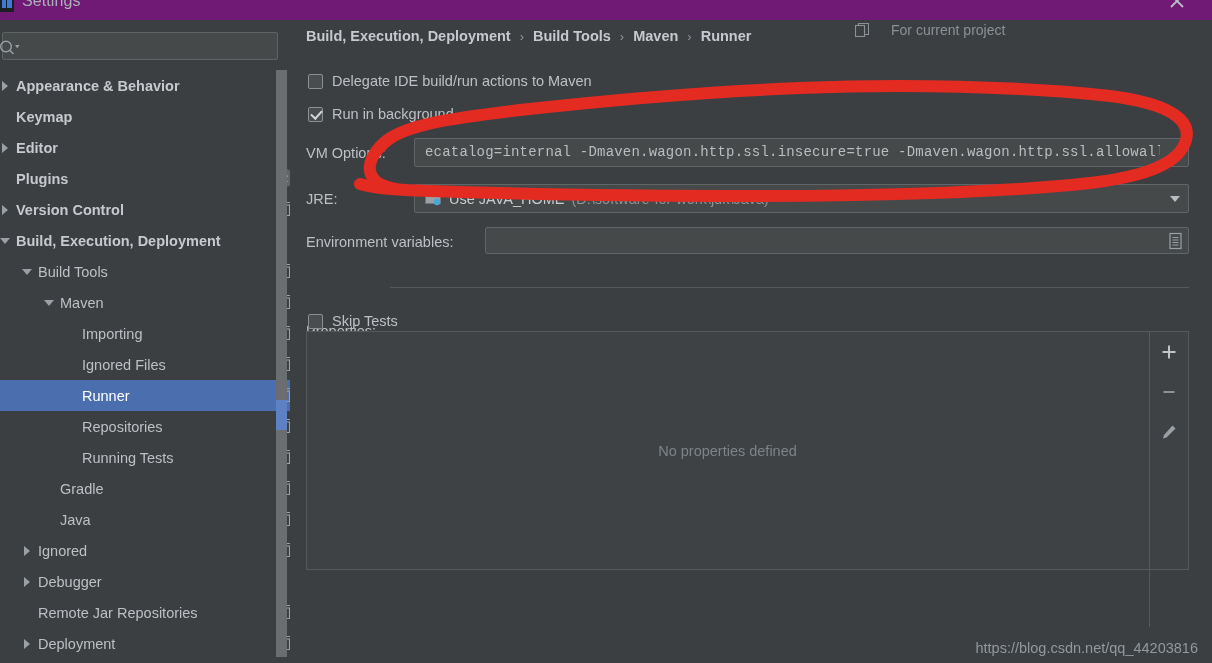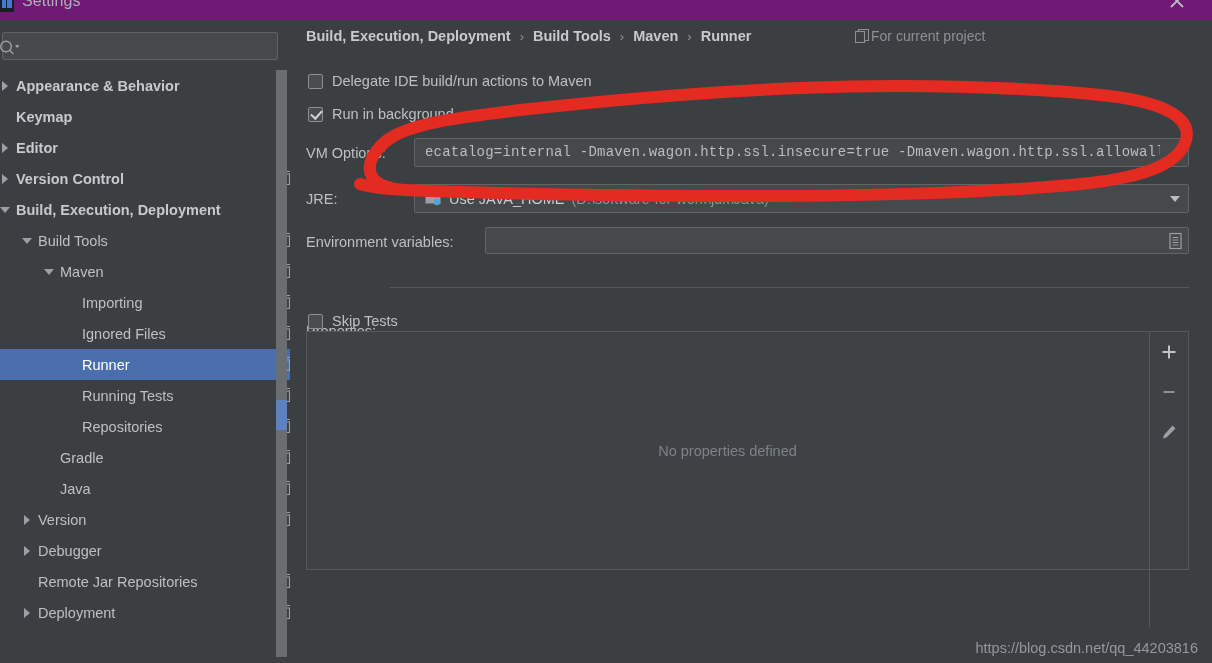--- a/index.html
+++ b/index.html
@@ -115,22 +115,22 @@
     background: #3c3f41;
   }
   .breadcrumb {
     position: absolute; left: 16px; top: 8px;
     display: flex; align-items: center; gap: 9px;
     font-size: 14.5px; font-weight: bold; color: #c6cace;
     white-space: nowrap;
   }
   .crumb-sep { color: #8e9499; font-weight: normal; font-size: 13px; }
   .for-project {
-    position: absolute; left: 565px; top: 8px;
-    display: flex; align-items: center; gap: 2px;
+    position: absolute; left: 565px; top: 2px;
+    display: flex; align-items: center; gap: 22px;
     font-size: 14px; color: #8b9196; font-weight: normal;
   }
   .for-project .fp-icon { width: 14px; height: 14px; color: #8b9196; }
 
   .cb-row {
     position: absolute; display: flex; align-items: center; gap: 9px;
     font-size: 14.5px; color: #bcc0c4;
   }
   .cbox {
     width: 15px; height: 15px; border: 1px solid #8a9094;
@@ -259,20 +259,24 @@
           <span class="node-label" style="margin-left: 16px;">Appearance &amp; Behavior</span>
         </div>
         <div class="node bold">
           <span class="node-label" style="margin-left: 16px;">Keymap</span>
         </div>
         <div class="node bold">
           <span class="arrow right" style="left: 0px;"></span>
           <span class="node-label" style="margin-left: 16px;">Editor</span>
         </div>
         <div class="node bold">
+          <span class="node-label" style="margin-left: 16px;">Plugins</span>
+          <span class="badge">2</span>
+        </div>
+        <div class="node bold">
           <span class="arrow right" style="left: 0px;"></span>
           <span class="node-label" style="margin-left: 16px;">Version Control</span>
           <span class="copy-icon"><svg viewBox="0 0 14 14" width="14" height="14">
               <rect x="0.5" y="3" width="9" height="10.5" stroke="#9aa0a6" stroke-width="1.1" fill="none"></rect>
               <path d="M3.5 3 V0.5 H13.5 V11 H9.5" stroke="#9aa0a6" stroke-width="1.1" fill="none"></path>
             </svg></span>
         </div>
         <div class="node bold">
           <span class="arrow down" style="left: 0px;"></span>
           <span class="node-label" style="margin-left: 16px;">Build, Execution, Deployment</span>
@@ -308,50 +312,50 @@
             </svg></span>
         </div>
         <div class="node sel">
           <span class="node-label" style="margin-left: 82px;">Runner</span>
           <span class="copy-icon"><svg viewBox="0 0 14 14" width="14" height="14">
               <rect x="0.5" y="3" width="9" height="10.5" stroke="#9aa0a6" stroke-width="1.1" fill="none"></rect>
               <path d="M3.5 3 V0.5 H13.5 V11 H9.5" stroke="#9aa0a6" stroke-width="1.1" fill="none"></path>
             </svg></span>
         </div>
         <div class="node">
+          <span class="node-label" style="margin-left: 82px;">Repositories</span>
+          <span class="copy-icon"><svg viewBox="0 0 14 14" width="14" height="14">
+              <rect x="0.5" y="3" width="9" height="10.5" stroke="#9aa0a6" stroke-width="1.1" fill="none"></rect>
+              <path d="M3.5 3 V0.5 H13.5 V11 H9.5" stroke="#9aa0a6" stroke-width="1.1" fill="none"></path>
+            </svg></span>
+        </div>
+        <div class="node">
           <span class="node-label" style="margin-left: 82px;">Running Tests</span>
           <span class="copy-icon"><svg viewBox="0 0 14 14" width="14" height="14">
               <rect x="0.5" y="3" width="9" height="10.5" stroke="#9aa0a6" stroke-width="1.1" fill="none"></rect>
               <path d="M3.5 3 V0.5 H13.5 V11 H9.5" stroke="#9aa0a6" stroke-width="1.1" fill="none"></path>
             </svg></span>
         </div>
         <div class="node">
-          <span class="node-label" style="margin-left: 82px;">Repositories</span>
-          <span class="copy-icon"><svg viewBox="0 0 14 14" width="14" height="14">
-              <rect x="0.5" y="3" width="9" height="10.5" stroke="#9aa0a6" stroke-width="1.1" fill="none"></rect>
-              <path d="M3.5 3 V0.5 H13.5 V11 H9.5" stroke="#9aa0a6" stroke-width="1.1" fill="none"></path>
-            </svg></span>
-        </div>
-        <div class="node">
           <span class="node-label" style="margin-left: 60px;">Gradle</span>
           <span class="copy-icon"><svg viewBox="0 0 14 14" width="14" height="14">
               <rect x="0.5" y="3" width="9" height="10.5" stroke="#9aa0a6" stroke-width="1.1" fill="none"></rect>
               <path d="M3.5 3 V0.5 H13.5 V11 H9.5" stroke="#9aa0a6" stroke-width="1.1" fill="none"></path>
             </svg></span>
         </div>
         <div class="node">
           <span class="node-label" style="margin-left: 60px;">Java</span>
           <span class="copy-icon"><svg viewBox="0 0 14 14" width="14" height="14">
               <rect x="0.5" y="3" width="9" height="10.5" stroke="#9aa0a6" stroke-width="1.1" fill="none"></rect>
               <path d="M3.5 3 V0.5 H13.5 V11 H9.5" stroke="#9aa0a6" stroke-width="1.1" fill="none"></path>
             </svg></span>
         </div>
         <div class="node">
           <span class="arrow right" style="left: 22px;"></span>
-          <span class="node-label" style="margin-left: 38px;">Version</span>
+          <span class="node-label" style="margin-left: 38px;">Ignored</span>
           <span class="copy-icon"><svg viewBox="0 0 14 14" width="14" height="14">
               <rect x="0.5" y="3" width="9" height="10.5" stroke="#9aa0a6" stroke-width="1.1" fill="none"></rect>
               <path d="M3.5 3 V0.5 H13.5 V11 H9.5" stroke="#9aa0a6" stroke-width="1.1" fill="none"></path>
             </svg></span>
         </div>
         <div class="node">
           <span class="arrow right" style="left: 22px;"></span>
           <span class="node-label" style="margin-left: 38px;">Debugger</span>
         </div>
         <div class="node">

